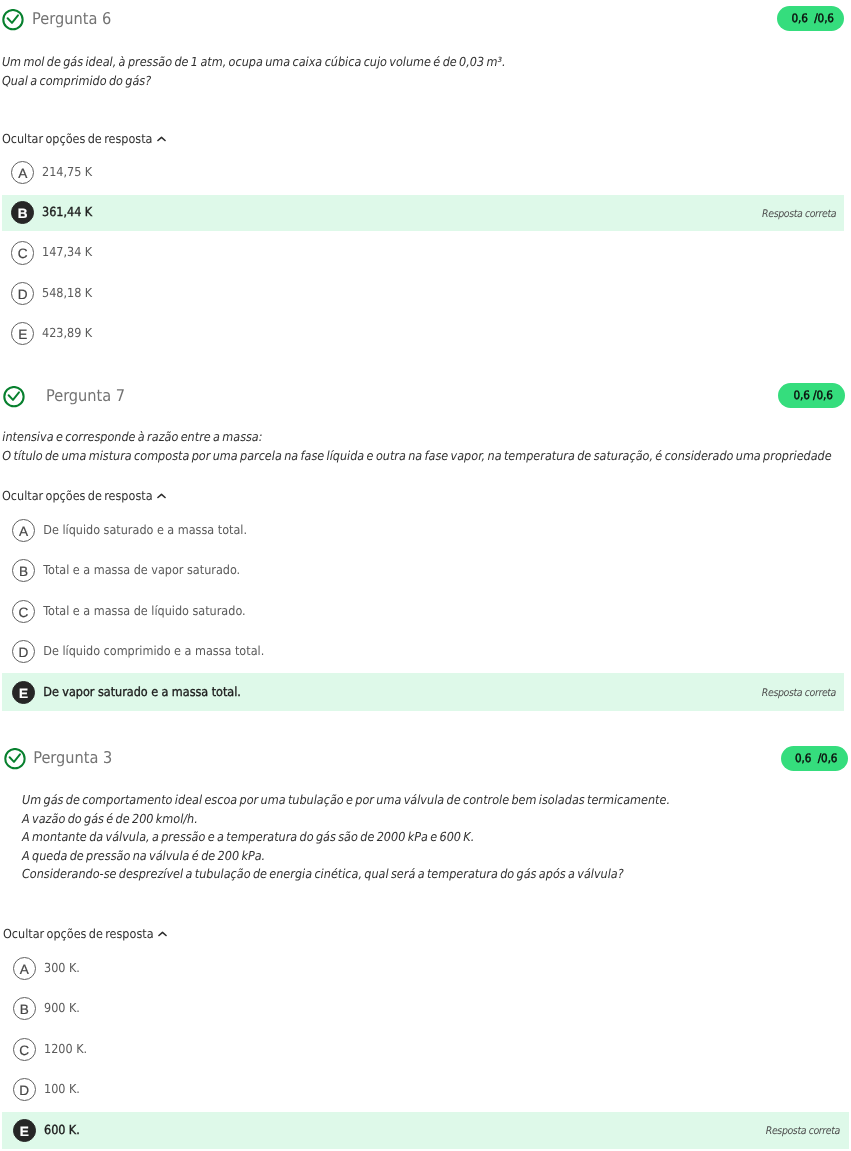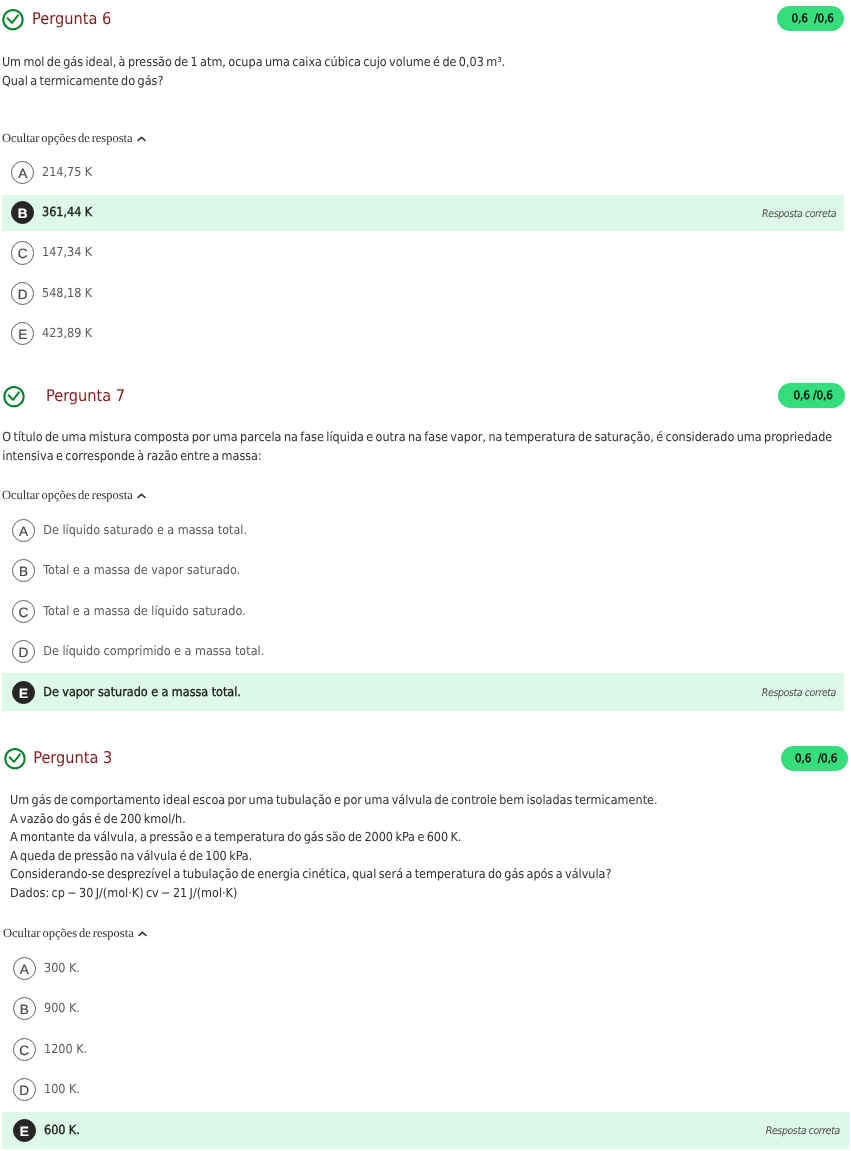--- a/index.html
+++ b/index.html
@@ -11,37 +11,37 @@
     -webkit-font-smoothing: antialiased;
     text-rendering: geometricPrecision;
   }
   .page { position: relative; width: 851px; }
   .letter, .q-title, .q-body, .toggle, .opt-text, .correct-label, .q-score { transform: translateZ(0); }
 
   .question { position: relative; }
 
   .q-check { display:block; }
   .q-title {
-    font-size: 16.2px; font-weight: 400; color:#7f1d1d;
+    font-size: 16.2px; font-weight: 400; color:#737373;
     letter-spacing: 0px; line-height: 19px;
   }
   .q-score {
     position:absolute; background:#35dd7d; color:#0b0b0b;
     border-radius: 13px; font-weight:400; white-space:pre;
     -webkit-text-stroke:0.42px #0b0b0b;
     letter-spacing: -0.1px; padding-left:4px;
     display:flex; align-items:center; justify-content:center;
     box-sizing:border-box;
     text-align:center;
   }
 
-  .q-body { font-size:12.5px; line-height:18.5px; color:#303030; word-spacing:-1.2px; }
+  .q-body { font-size:12.5px; line-height:18.5px; color:#303030; word-spacing:-1.2px;font-style:italic; }
   .q-body div { white-space: pre; }
 
-  .toggle { font-size:12.5px; color:#303030; word-spacing:-1.2px; display:inline-flex; align-items:center;font-family:Liberation Serif, serif; }
+  .toggle { font-size:12.5px; color:#303030; word-spacing:-1.2px; display:inline-flex; align-items:center; }
   .toggle .chev { display:block; margin-left:4.3px; position:relative; top:0.5px; }
 
   .opt { position:relative; }
   .opt.correct { background:#def9e9; }
   .letter {
     position:absolute;
     border:1px solid #606060; border-radius:50%;
     display:flex; align-items:center; justify-content:center;
     box-sizing:border-box; color:#464646;
     font-family:"Liberation Sans", sans-serif;
@@ -63,21 +63,21 @@
 <div class="page" id="page">
     <div class="question">
       <span class="q-check" style="position:absolute;left:1.8px;top:9.4px;"><svg width="22.3" height="22.3" viewBox="0 0 24 24" fill="none">
      <circle cx="11.8" cy="11.45" r="10.4" stroke="#07802e" stroke-width="2.2" fill="none"></circle>
      <path d="M6.05 9.95 L10.75 14.9 L17.2 6.85" stroke="#07802e" stroke-width="2.1" stroke-linecap="round" stroke-linejoin="round" fill="none"></path>
    </svg></span>
       <span class="q-title" style="position:absolute;left:32.1px;top:9.3px;">Pergunta 6</span>
       <div class="q-score" style="left:777px;top:5.8px;width:67.4px;height:25px;font-size:11.6px;background:#35dd7d;">0,6  /0,6</div>
       <div class="q-body" style="position:absolute;left:1.9px;top:53px;line-height:18.5px;">
         <div>Um mol de gás ideal, à pressão de 1 atm, ocupa uma caixa cúbica cujo volume é de 0,03 m³.</div>
-        <div>Qual a termicamente do gás?</div>
+        <div>Qual a comprimido do gás?</div>
       </div>
       <div class="toggle" style="position:absolute;left:1.9px;top:131.2px;">
         <span>Ocultar opções de resposta</span>
         <svg class="chev" width="9" height="6" viewBox="0 0 9 6">
    <path d="M0.95 4.5 L4.5 1.35 L8.05 4.5" stroke="#2b2b2b" stroke-width="1.55" fill="none" stroke-linecap="round" stroke-linejoin="round"></path>
  </svg>
       </div>
       <div class="opt" style="position:absolute;left:0px;top:154.29999999999998px;width:851px;height:36px;">
         <span class="letter" style="left:11.1px;top:6.400000000000006px;width:23.2px;height:23.2px;font-size:13.6px;">
           <i>A</i>
@@ -111,22 +111,22 @@
       </div>
     </div>
     <div class="question">
       <span class="q-check" style="position:absolute;left:2.9px;top:385.8px;"><svg width="22.3" height="22.3" viewBox="0 0 24 24" fill="none">
      <circle cx="11.8" cy="11.45" r="10.4" stroke="#07802e" stroke-width="2.2" fill="none"></circle>
      <path d="M6.05 9.95 L10.75 14.9 L17.2 6.85" stroke="#07802e" stroke-width="2.1" stroke-linecap="round" stroke-linejoin="round" fill="none"></path>
    </svg></span>
       <span class="q-title" style="position:absolute;left:46px;top:385.5px;">Pergunta 7</span>
       <div class="q-score" style="left:777.6px;top:383.3px;width:67px;height:24.4px;font-size:11.6px;background:#35dd7d;">0,6 /0,6</div>
       <div class="q-body" style="position:absolute;left:2.3px;top:428.2px;line-height:18.5px;">
+        <div>intensiva e corresponde à razão entre a massa:</div>
         <div>O título de uma mistura composta por uma parcela na fase líquida e outra na fase vapor, na temperatura de saturação, é considerado uma propriedade</div>
-        <div>intensiva e corresponde à razão entre a massa:</div>
       </div>
       <div class="toggle" style="position:absolute;left:2px;top:488.2px;">
         <span>Ocultar opções de resposta</span>
         <svg class="chev" width="9" height="6" viewBox="0 0 9 6">
    <path d="M0.95 4.5 L4.5 1.35 L8.05 4.5" stroke="#2b2b2b" stroke-width="1.55" fill="none" stroke-linecap="round" stroke-linejoin="round"></path>
  </svg>
       </div>
       <div class="opt" style="position:absolute;left:0px;top:511.5px;width:851px;height:38px;">
         <span class="letter" style="left:12px;top:7.5px;width:23px;height:23px;font-size:13.6px;">
           <i>A</i>
@@ -159,27 +159,26 @@
         <span class="correct-label" style="right:8.1px;top:20.1px;">Resposta correta</span>
       </div>
     </div>
     <div class="question">
       <span class="q-check" style="position:absolute;left:3.9px;top:747.8px;"><svg width="22.3" height="22.3" viewBox="0 0 24 24" fill="none">
      <circle cx="11.8" cy="11.45" r="10.4" stroke="#07802e" stroke-width="2.2" fill="none"></circle>
      <path d="M6.05 9.95 L10.75 14.9 L17.2 6.85" stroke="#07802e" stroke-width="2.1" stroke-linecap="round" stroke-linejoin="round" fill="none"></path>
    </svg></span>
       <span class="q-title" style="position:absolute;left:33.2px;top:748.4px;">Pergunta 3</span>
       <div class="q-score" style="left:780.8px;top:745.9px;width:66.8px;height:24.8px;font-size:11.6px;background:#35dd7d;">0,6  /0,6</div>
-      <div class="q-body" style="position:absolute;left:10px;top:791.2px;line-height:18.5px;">
+      <div class="q-body" style="position:absolute;left:22px;top:791.2px;line-height:18.5px;">
         <div>Um gás de comportamento ideal escoa por uma tubulação e por uma válvula de controle bem isoladas termicamente.</div>
         <div>A vazão do gás é de 200 kmol/h.</div>
         <div>A montante da válvula, a pressão e a temperatura do gás são de 2000 kPa e 600 K.</div>
-        <div>A queda de pressão na válvula é de 100 kPa.</div>
+        <div>A queda de pressão na válvula é de 200 kPa.</div>
         <div>Considerando-se desprezível a tubulação de energia cinética, qual será a temperatura do gás após a válvula?</div>
-        <div>Dados: cp − 30 J/(mol·K) cv − 21 J/(mol·K)</div>
       </div>
       <div class="toggle" style="position:absolute;left:3px;top:926.2px;">
         <span>Ocultar opções de resposta</span>
         <svg class="chev" width="9" height="6" viewBox="0 0 9 6">
    <path d="M0.95 4.5 L4.5 1.35 L8.05 4.5" stroke="#2b2b2b" stroke-width="1.55" fill="none" stroke-linecap="round" stroke-linejoin="round"></path>
  </svg>
       </div>
       <div class="opt" style="position:absolute;left:0px;top:949.9px;width:851px;height:37px;">
         <span class="letter" style="left:12.6px;top:6.899999999999977px;width:23.2px;height:23.2px;font-size:13.6px;">
           <i>A</i>

